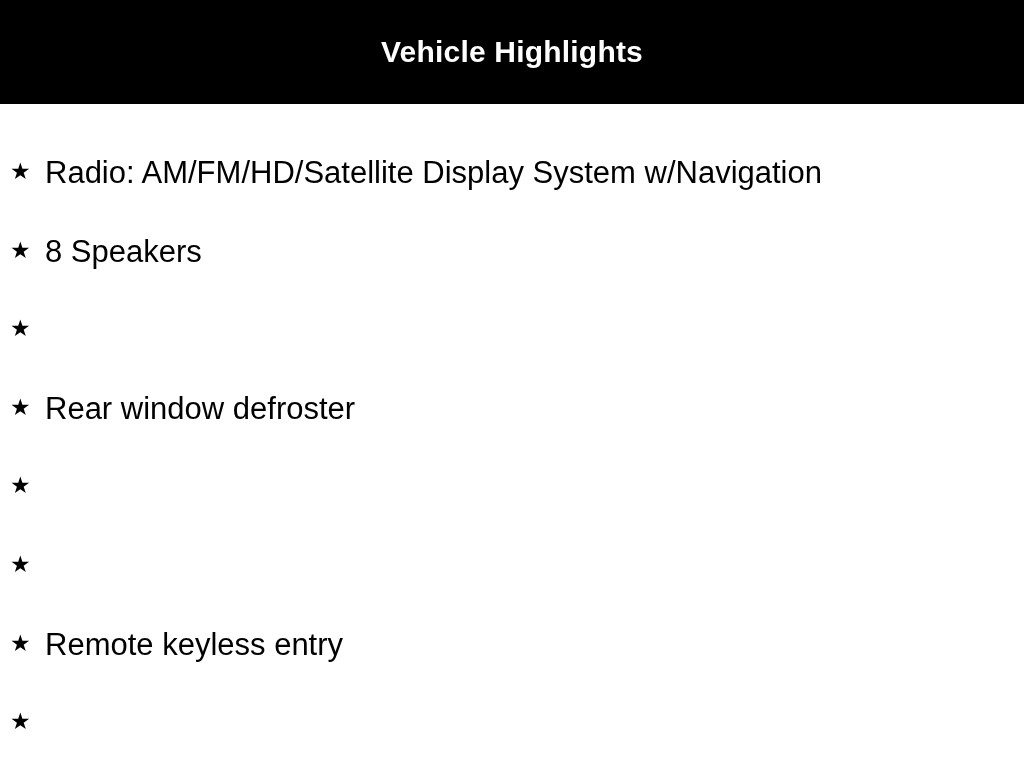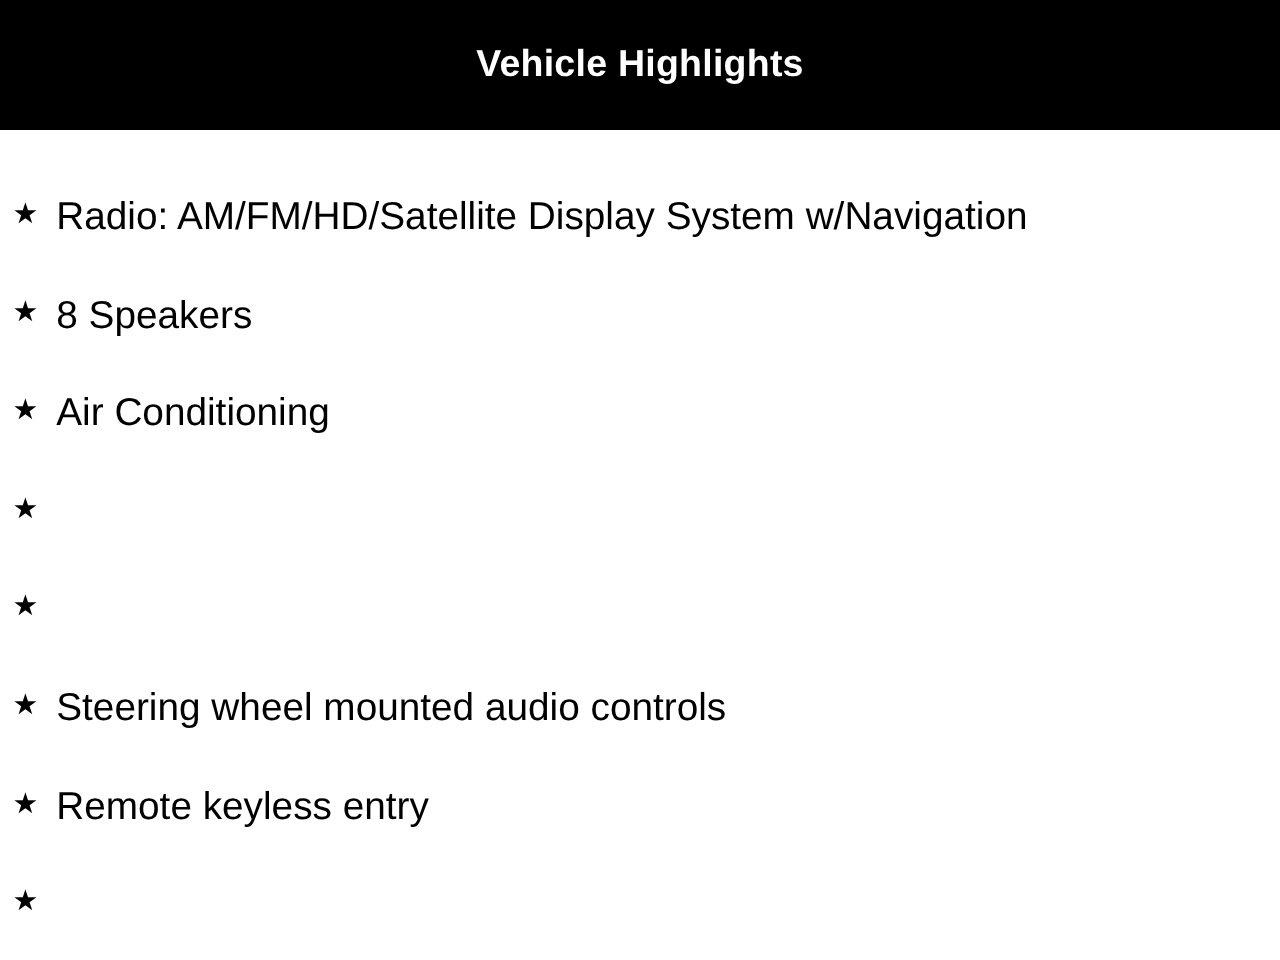--- a/index.html
+++ b/index.html
@@ -107,34 +107,33 @@
       <span class="highlight-label">Radio: AM/FM/HD/Satellite Display System w/Navigation</span>
     </li>
 
     <li class="highlight-item">
       <span class="bullet-star">★</span>
       <span class="highlight-label">8 Speakers</span>
     </li>
 
     <li class="highlight-item">
       <span class="bullet-star">★</span>
-      <span class="highlight-label">Air Conditioning</span>
+    </li>
+
+    <li class="highlight-item">
+      <span class="bullet-star">★</span>
+      <span class="highlight-label">Rear window defroster</span>
     </li>
 
     <li class="highlight-item">
       <span class="bullet-star">★</span>
     </li>
 
     <li class="highlight-item">
       <span class="bullet-star">★</span>
-    </li>
-
-    <li class="highlight-item">
-      <span class="bullet-star">★</span>
-      <span class="highlight-label">Steering wheel mounted audio controls</span>
     </li>
 
     <li class="highlight-item">
       <span class="bullet-star">★</span>
       <span class="highlight-label">Remote keyless entry</span>
     </li>
 
     <li class="highlight-item">
       <span class="bullet-star">★</span>
     </li>

